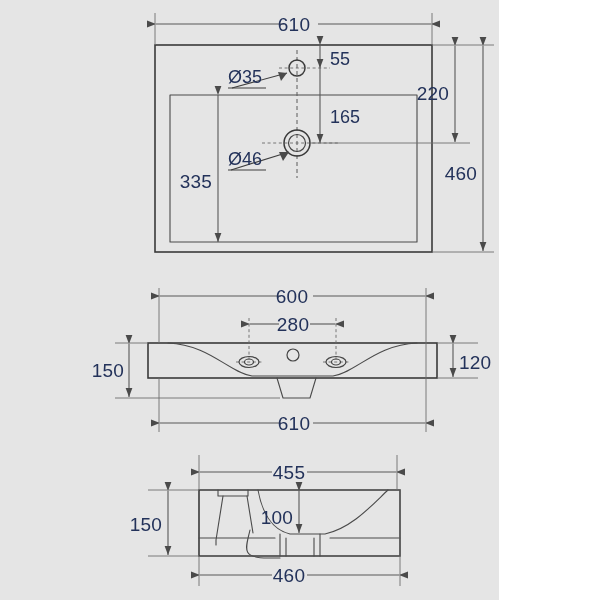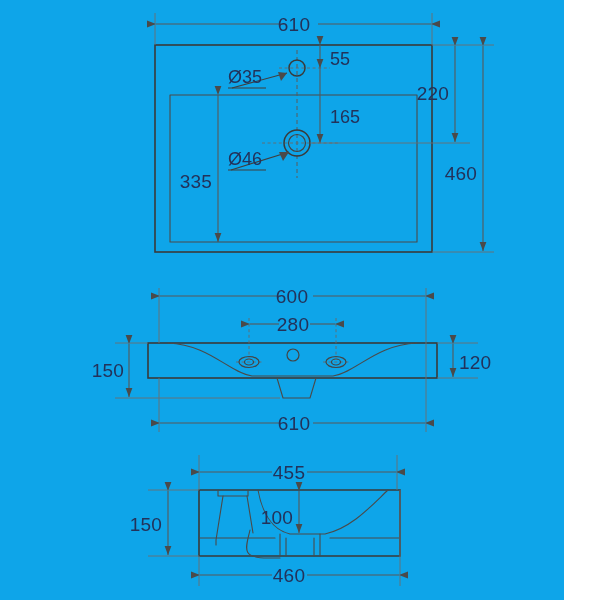--- a/index.html
+++ b/index.html
@@ -8,23 +8,23 @@
     background: #ffffff;
   }
   body {
     width: 600px;
     height: 600px;
     font-family: "Liberation Sans", sans-serif;
     overflow: hidden;
   }
   #drawing-root {
     position: relative;
-    width: 564px;
+    width: 499px;
     height: 600px;
-    background: #0ea5e9;
+    background: #e5e5e5;
   }
   svg.tech-drawing {
     display: block;
     width: 600px;
     height: 600px;
   }
   .outline {
     fill: none;
     stroke: #3a3a3a;
     stroke-width: 1.6;

